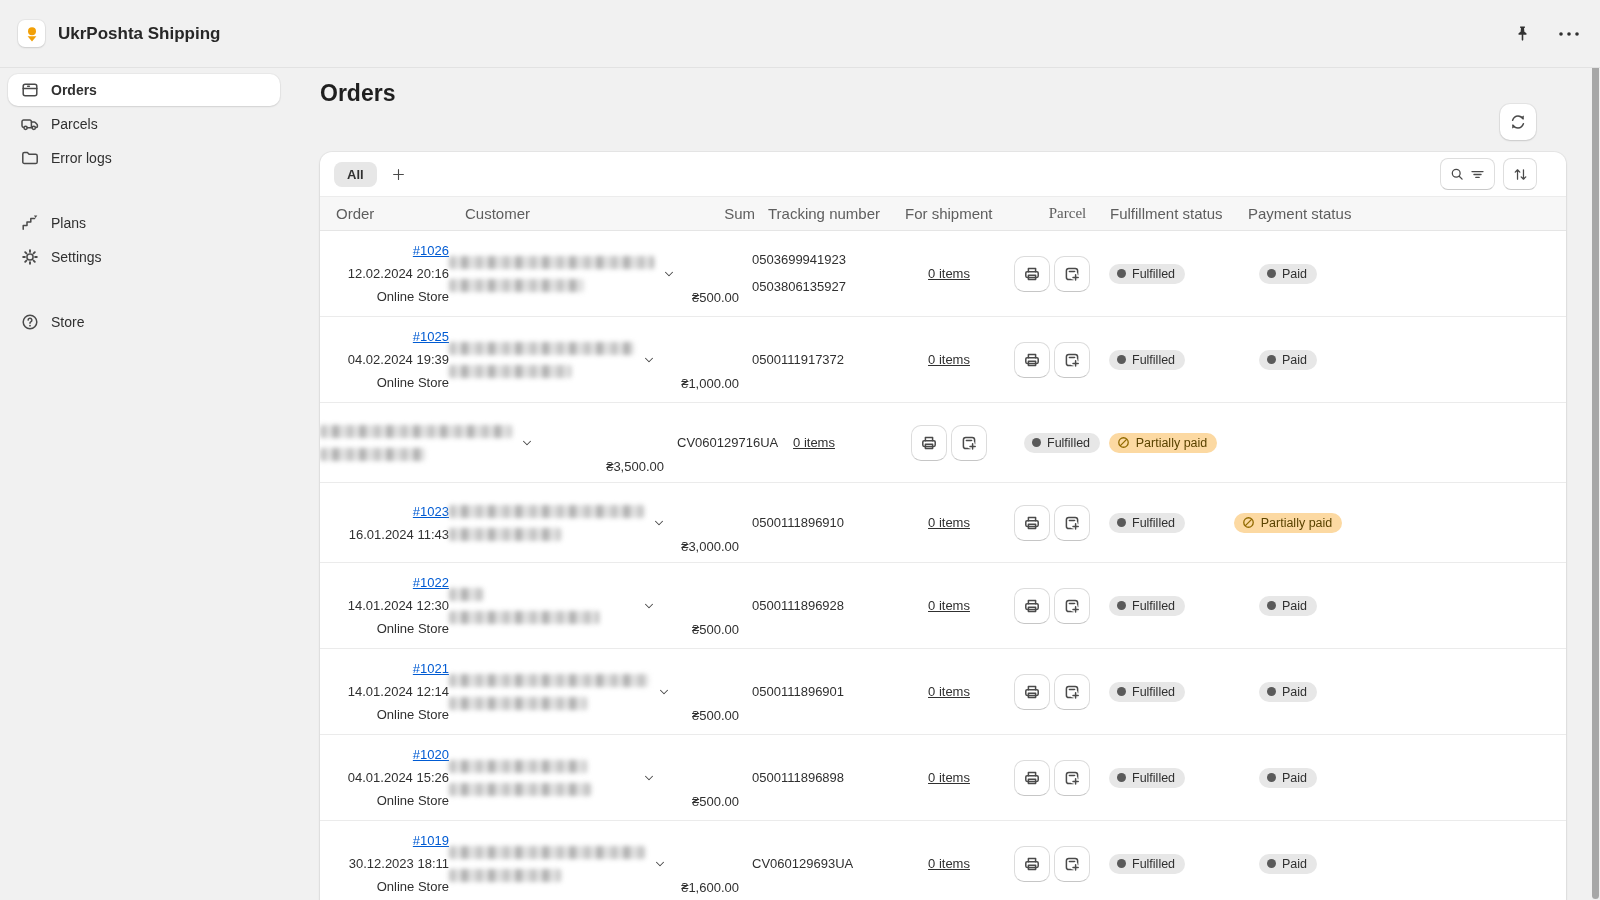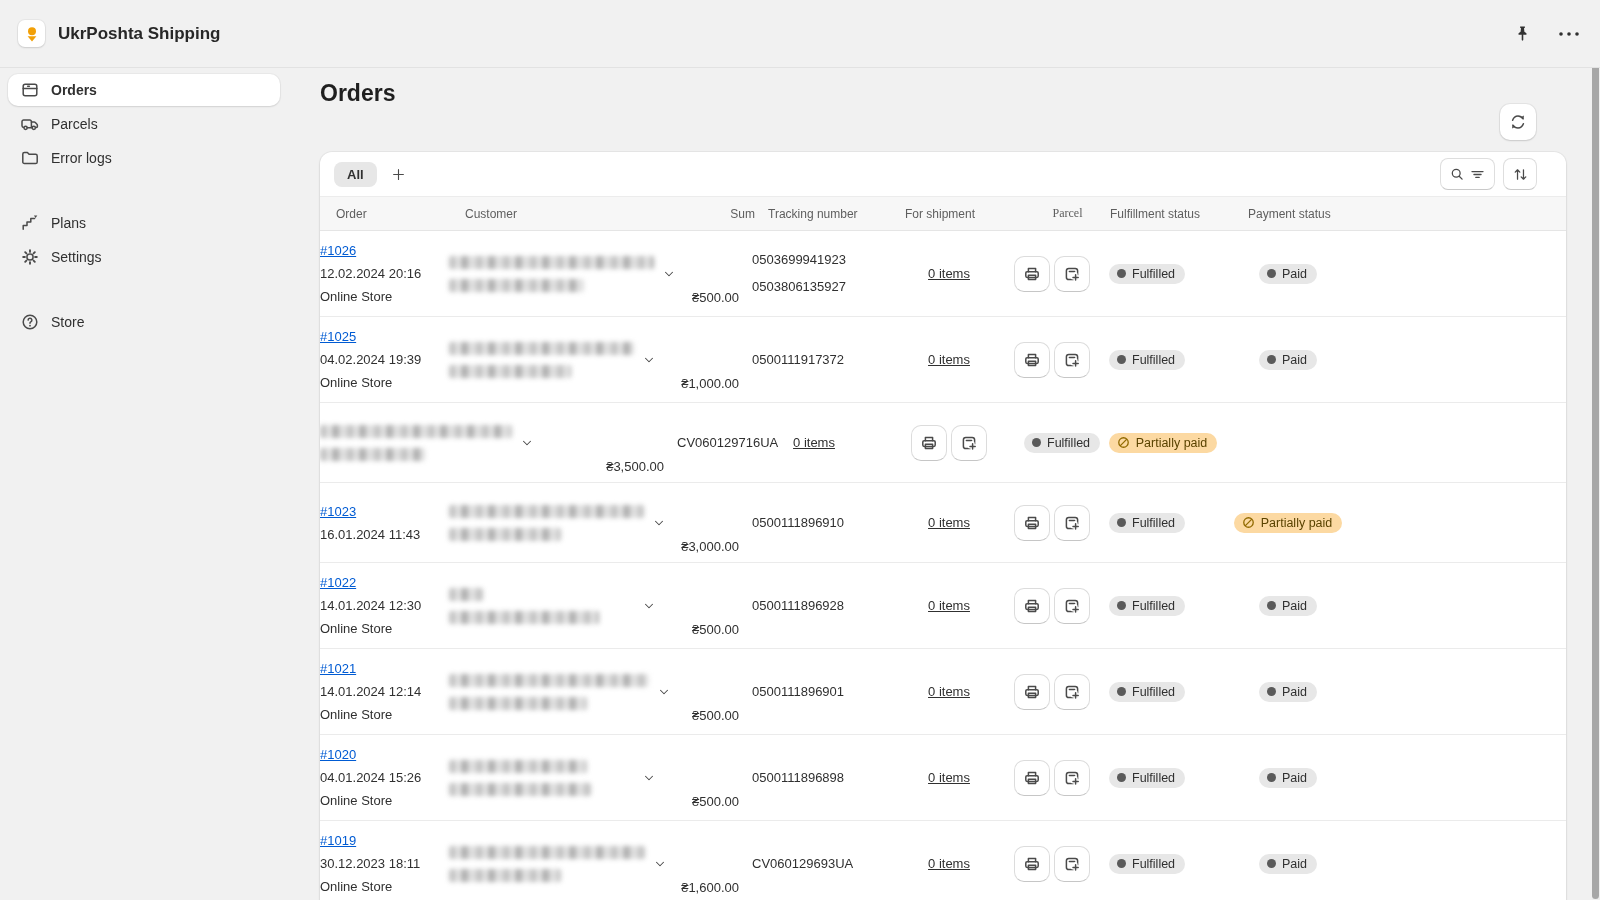--- a/index.html
+++ b/index.html
@@ -73,27 +73,27 @@
   .ui-svg .fill { fill: #4a4a4a; stroke: none; }
   
   .tgrid {
     display: grid;
     grid-template-columns: 129px 215px 75px 150px 120px 85px 138px 112px 1fr;
     padding-left: 16px; align-items: center;
   }
   .thead {
     height: 35px; background: #f7f7f7;
     border-top: 1px solid #ececec; border-bottom: 1px solid #e5e5e5;
-    color: #5e5e5e; font-size: 12px;
+    color: #5e5e5e; font-size: 15px;
   }
   .th.h-sum { text-align: right; }
   .th.h-parcel { text-align: center; font-family: Liberation Serif, serif; }
   .trow { border-bottom: 1px solid #ebebeb; padding: 8px 0; background: #fff; }
   .cell { font-size: 13px; color: #303030; }
-  .c-order { line-height: 23px; }
+  .c-order { line-height: 23px; text-align: right; }
   .order-link { color: var(--link, #005bd3); text-decoration: underline; }
   .c-customer { display: flex; align-items: center; padding-right: 6px; }
   .blur-stack { display: flex; flex-direction: column; gap: 10px; flex: 1; }
   .blur-line {
     height: 13px; border-radius: 2px; opacity: .8;
     background: repeating-linear-gradient(90deg,#b5b5b5 0 7px,#e3e3e3 7px 12px,#9b9b9b 12px 19px,#d8d8d8 19px 27px);
     filter: blur(2.6px);
   }
   .chev-btn { background: none; border: none; cursor: pointer; padding: 2px; margin-left: 6px; display: flex; }
   .c-sum { text-align: right; margin-top: 48px; }

